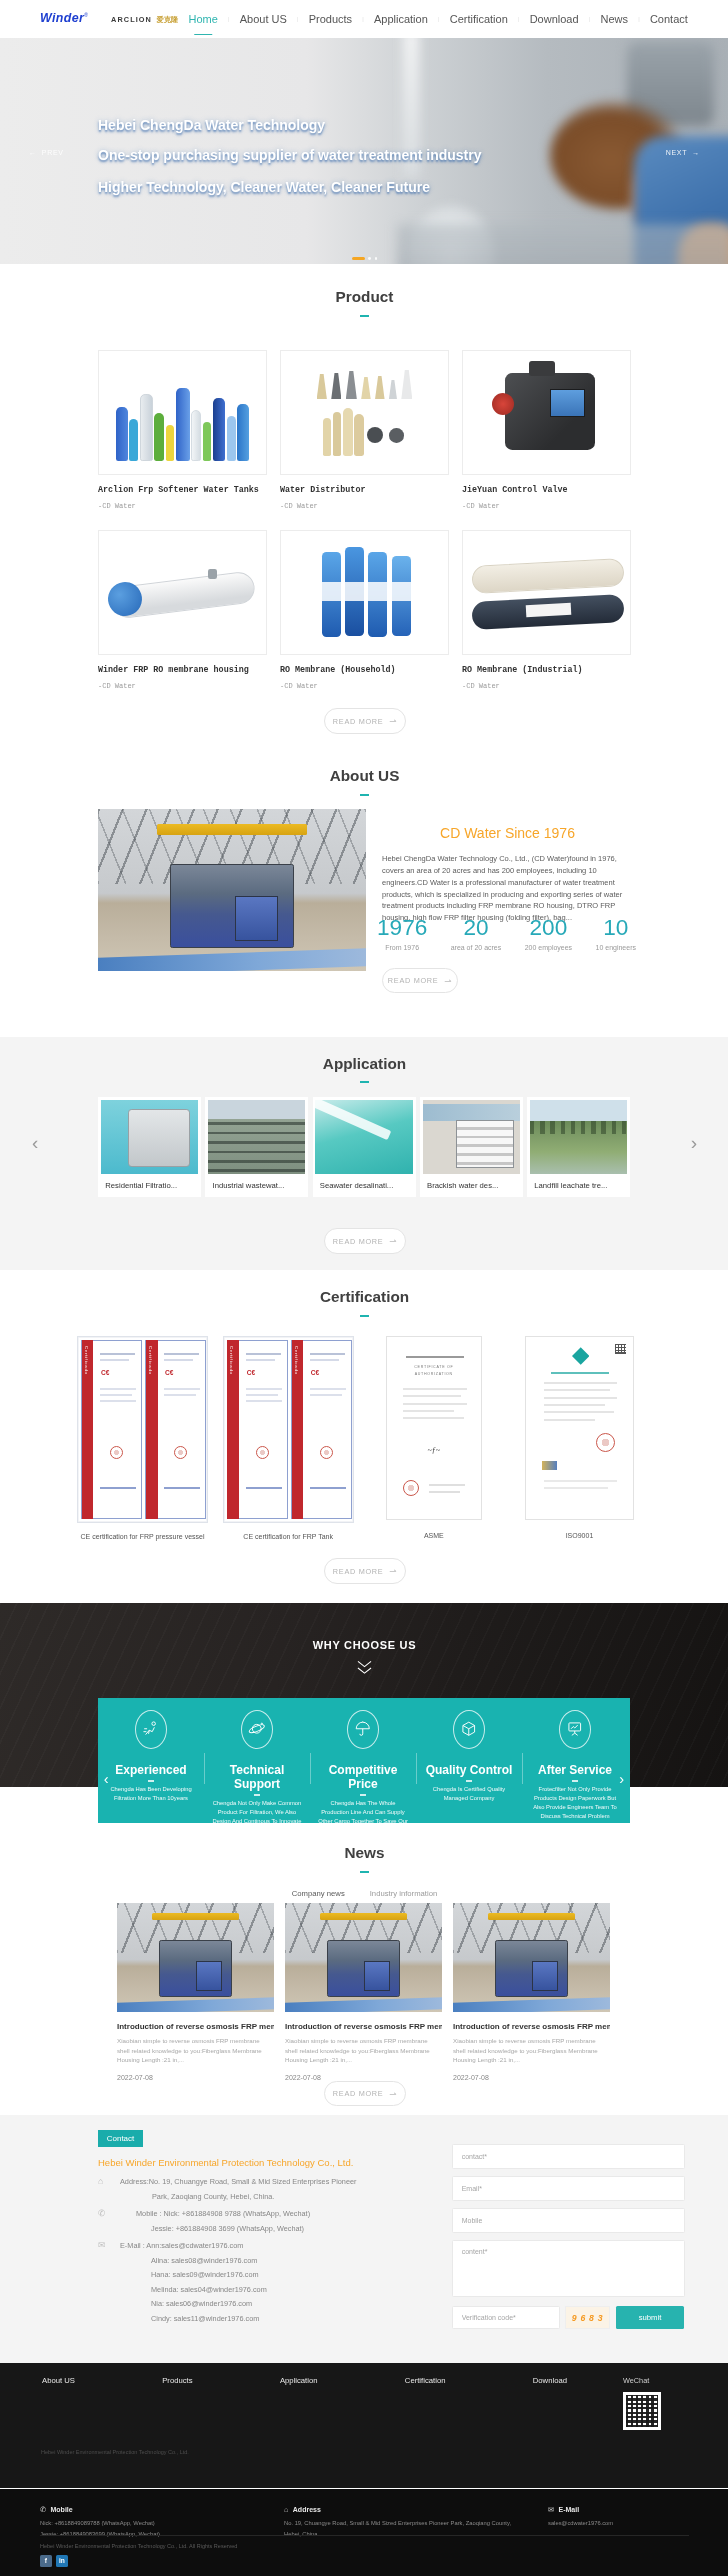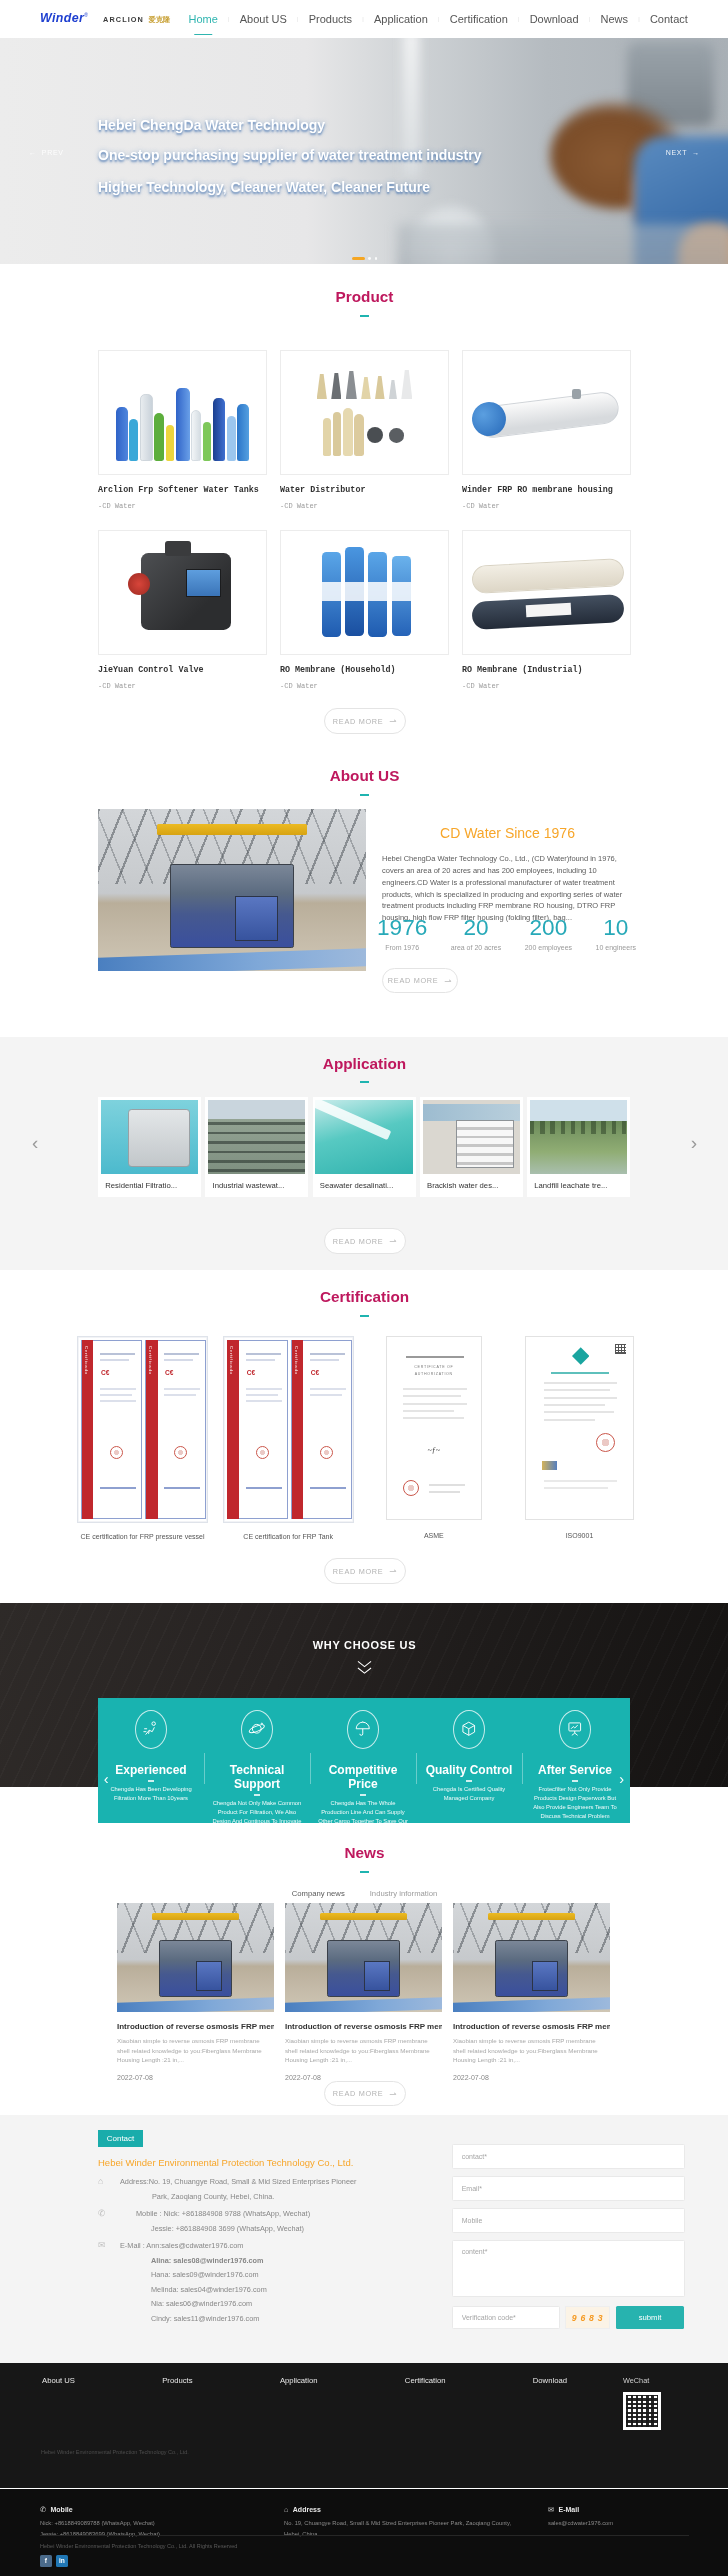--- a/index.html
+++ b/index.html
@@ -4,41 +4,41 @@
 <style>
   * { margin:0; padding:0; box-sizing:border-box; }
   body { background:#fff; font-family:"Liberation Sans", sans-serif; }
   #page { position:relative; width:729px; height:2576px; margin:0 auto; background:#fff; overflow:hidden; }
   .abs { position:absolute; }
 
   
   .header { position:absolute; top:0; left:0; width:729px; height:38px; background:#fff; z-index:30; }
   .logo-winder { font-size:12.4px; font-weight:bold; font-style:italic; color:#1e3fd0; letter-spacing:0.4px; }
   .logo-reg { font-size:5.1px; color:#1e3fd0; vertical-align:super; }
-  .logo-arclion { font-size:7.3px; font-weight:bold; color:#3a3a3a; letter-spacing:1.1px; margin-left:15px; }
+  .logo-arclion { font-size:7.3px; font-weight:bold; color:#3a3a3a; letter-spacing:1.1px; margin-left:23px; }
   .logo-cn { font-size:7.3px; font-weight:bold; color:#c9a238; margin-left:4.4px; }
   .nav { position:absolute; right:31px; top:0; height:38px; display:flex; align-items:center; }
   .nav-item { position:relative; font-size:11px; color:#555; padding:0 10.2px; height:38px; display:flex; align-items:center; cursor:pointer; }
   .nav-item.active { color:#2fb5b0; }
   .nav-item.active::after { content:""; position:absolute; left:50%; transform:translateX(-50%); bottom:2.9px; width:17.5px; height:1.5px; background:#2fb5b0; }
   .nav-sep { color:#e0e0e0; font-size:5.8px; }
 
   
   .hero { position:absolute; top:38px; left:0; width:729px; height:226px; overflow:hidden;
           background:linear-gradient(90deg,#ececec 0%,#e7e7e8 42%,#cdd1d4 58%,#b5bbc0 75%,#a9b0b6 100%); }
   .hero-blob { position:absolute; filter:blur(5.1px); }
   .hero-line { position:absolute; left:98px; color:#fff; font-size:14px; font-weight:bold;
                text-shadow:0 1.5px 2.2px rgba(35,90,165,.65), 0 0 5.8px rgba(60,120,190,.35); white-space:nowrap; }
   .hero-navbtn { position:absolute; color:rgba(255,255,255,.9); font-size:7px; letter-spacing:0.7px; display:flex; gap:5.1px; align-items:center; cursor:pointer; }
   .hero-dots { position:absolute; left:0; width:729px; bottom:4.4px; display:flex; justify-content:center; align-items:center; gap:3.6px; }
   .dot-bar { width:13px; height:2.9px; border-radius:1.5px; background:#f5a623; cursor:pointer; }
   .dot { width:2.9px; height:2.9px; border-radius:50%; background:rgba(255,255,255,.85); cursor:pointer; }
 
   
-  .sec-title { font-size:15.3px; font-weight:bold; color:#be185d; text-align:center; }
+  .sec-title { font-size:15.3px; font-weight:bold; color:#404040; text-align:center; }
   .sec-dash { width:9.5px; height:2.2px; background:#1fb4b0; margin:8.7px auto 0; }
   .pill { display:flex; align-items:center; justify-content:center; gap:5.8px; width:82px; height:26px;
           border:0.7px solid #e4e4e4; border-radius:13px; color:#b3b3b3; font-size:7.3px; letter-spacing:0.7px;
           background:#fff; cursor:pointer; }
   .pill .arr { font-size:8.7px; color:#bbb; }
 
   
   .pcard-box { width:169px; height:125px; border:0.7px solid #ececec; background:#fff; position:relative; overflow:hidden; cursor:pointer; }
   .pcard-name { font-size:8.4px; font-weight:bold; color:#333; margin-top:10.2px; }
   .pcard-tag { font-size:7px; color:#9b9b9b; margin-top:6.6px; }
@@ -213,36 +213,36 @@
         <div style="position:absolute; top:57px; left:14.6px; right:14.6px; text-align:center; line-height:0;">
           <span class="cyl" style="width:8px;height:38px;background:#e2d4a8;"></span><span class="cyl" style="width:8.7px;height:44px;background:#d9c99b;"></span><span class="cyl" style="width:10.2px;height:48px;background:#e6d9b0;"></span><span class="cyl" style="width:9.5px;height:42px;background:#dccb9e;"></span><span style="display:inline-block;width:16px;height:16px;border-radius:50%;background:#4a4e52;margin:0 2.9px 13px;"></span><span style="display:inline-block;width:14.6px;height:14.6px;border-radius:50%;background:#5a5e62;margin:0 2.9px 13px;"></span>
         </div>
       </div>
       <div class="pcard-name">Water Distributor</div>
       <div class="pcard-tag">-CD Water</div>
     </div>
 
     <div style="width:169px; margin-bottom:20.4px;">
       <div class="pcard-box">
-        <div style="position:absolute; left:13px; top:48px; width:143px; height:32px; background:linear-gradient(180deg,#fafafa 0%,#d7dadd 80%); border-radius:16px; transform:rotate(-7deg); border:0.7px solid #d0d4d8;"></div>
-        <div style="position:absolute; left:8.7px; top:51px; width:34px; height:34px; border-radius:50%; background:radial-gradient(circle at 35% 35%,#5b9fe0,#2668b8); transform:rotate(-7deg);"></div>
-        <div style="position:absolute; left:109px; top:38px; width:8.7px; height:10.2px; background:#9aa2a8; border-radius:2.2px;"></div>
-      </div>
-      <div class="pcard-name">Winder FRP RO membrane housing</div>
-      <div class="pcard-tag">-CD Water</div>
-    </div>
-
-    <div style="width:169px; margin-bottom:20.4px;">
-      <div class="pcard-box">
         <div style="position:absolute; left:42px; top:22px; width:90px; height:77px; background:linear-gradient(135deg,#4d4f52 0%,#2c2d2f 70%); border-radius:7.3px;"></div>
         <div style="position:absolute; left:87px; top:38px; width:35px; height:28px; background:linear-gradient(180deg,#5e9ede,#3a74b8); border:1.5px solid #1b1c1e;"></div>
         <div style="position:absolute; left:29px; top:42px; width:22px; height:22px; border-radius:50%; background:radial-gradient(circle,#d8453a,#9c2a22);"></div>
         <div style="position:absolute; left:66px; top:10.2px; width:26px; height:14.6px; background:#3a3b3d; border-radius:2.9px;"></div>
       </div>
       <div class="pcard-name">JieYuan Control Valve</div>
+      <div class="pcard-tag">-CD Water</div>
+    </div>
+
+    <div style="width:169px; margin-bottom:20.4px;">
+      <div class="pcard-box">
+        <div style="position:absolute; left:13px; top:48px; width:143px; height:32px; background:linear-gradient(180deg,#fafafa 0%,#d7dadd 80%); border-radius:16px; transform:rotate(-7deg); border:0.7px solid #d0d4d8;"></div>
+        <div style="position:absolute; left:8.7px; top:51px; width:34px; height:34px; border-radius:50%; background:radial-gradient(circle at 35% 35%,#5b9fe0,#2668b8); transform:rotate(-7deg);"></div>
+        <div style="position:absolute; left:109px; top:38px; width:8.7px; height:10.2px; background:#9aa2a8; border-radius:2.2px;"></div>
+      </div>
+      <div class="pcard-name">Winder FRP RO membrane housing</div>
       <div class="pcard-tag">-CD Water</div>
     </div>
 
     <div style="width:169px; margin-bottom:20.4px;">
       <div class="pcard-box">
         <div style="position:absolute; left:41px; top:20.4px; width:19px; height:85px; background:linear-gradient(180deg,#5aa6e8,#1f5bb0); border-radius:4.4px;"></div>
         <div style="position:absolute; left:64px; top:16px; width:19px; height:89px; background:linear-gradient(180deg,#4a96e0,#1a4fa0); border-radius:4.4px;"></div>
         <div style="position:absolute; left:87px; top:20.4px; width:19px; height:85px; background:linear-gradient(180deg,#5aa6e8,#1f5bb0); border-radius:4.4px;"></div>
         <div style="position:absolute; left:111px; top:25px; width:19px; height:80px; background:linear-gradient(180deg,#6ab2ec,#2563b8); border-radius:4.4px;"></div>
         <div style="position:absolute; left:41px; top:51px; width:89px; height:19px; background:rgba(255,255,255,.85);"></div>
@@ -585,21 +585,21 @@
     <span class="c-ico" style="top:61px;">⌂</span>
     <div class="c-line" style="left:120px; top:62px;">Address:No. 19, Chuangye Road, Small &amp; Mid Sized Enterprises Pioneer</div>
     <div class="c-line" style="left:152px; top:77px;">Park, Zaoqiang County, Hebei, China.</div>
 
     <span class="c-ico" style="top:93px;">✆</span>
     <div class="c-line" style="left:136px; top:94px;">Mobile : Nick: +861884908 9788 (WhatsApp, Wechat)</div>
     <div class="c-line" style="left:151px; top:109px;">Jessie: +861884908 3699 (WhatsApp, Wechat)</div>
 
     <span class="c-ico" style="top:125px;">✉</span>
     <div class="c-line" style="left:120px; top:126px;">E-Mail : Ann:sales@cdwater1976.com</div>
-    <div class="c-line" style="left:151px; top:141px;font-weight:bold;">Alina: sales08@winder1976.com</div>
+    <div class="c-line" style="left:151px; top:141px;">Alina: sales08@winder1976.com</div>
     <div class="c-line" style="left:151px; top:155px;">Hana: sales09@winder1976.com</div>
     <div class="c-line" style="left:151px; top:170px;">Melinda: sales04@winder1976.com</div>
     <div class="c-line" style="left:151px; top:184px;">Nia: sales06@winder1976.com</div>
     <div class="c-line" style="left:151px; top:199px;">Cindy: sales11@winder1976.com</div>
 
     <input class="f-input" style="left: 452px; top: 29px;" placeholder="contact*">
     <input class="f-input" style="left: 452px; top: 61px;" placeholder="Email*">
     <input class="f-input" style="left: 452px; top: 93px;" placeholder="Mobile">
     <textarea class="f-ta" style="left: 452px; top: 125px;" placeholder="content*"></textarea>
     <input class="f-input" style="left: 452px; top: 191px; width: 108px; height: 23px;" placeholder="Verification code*">

